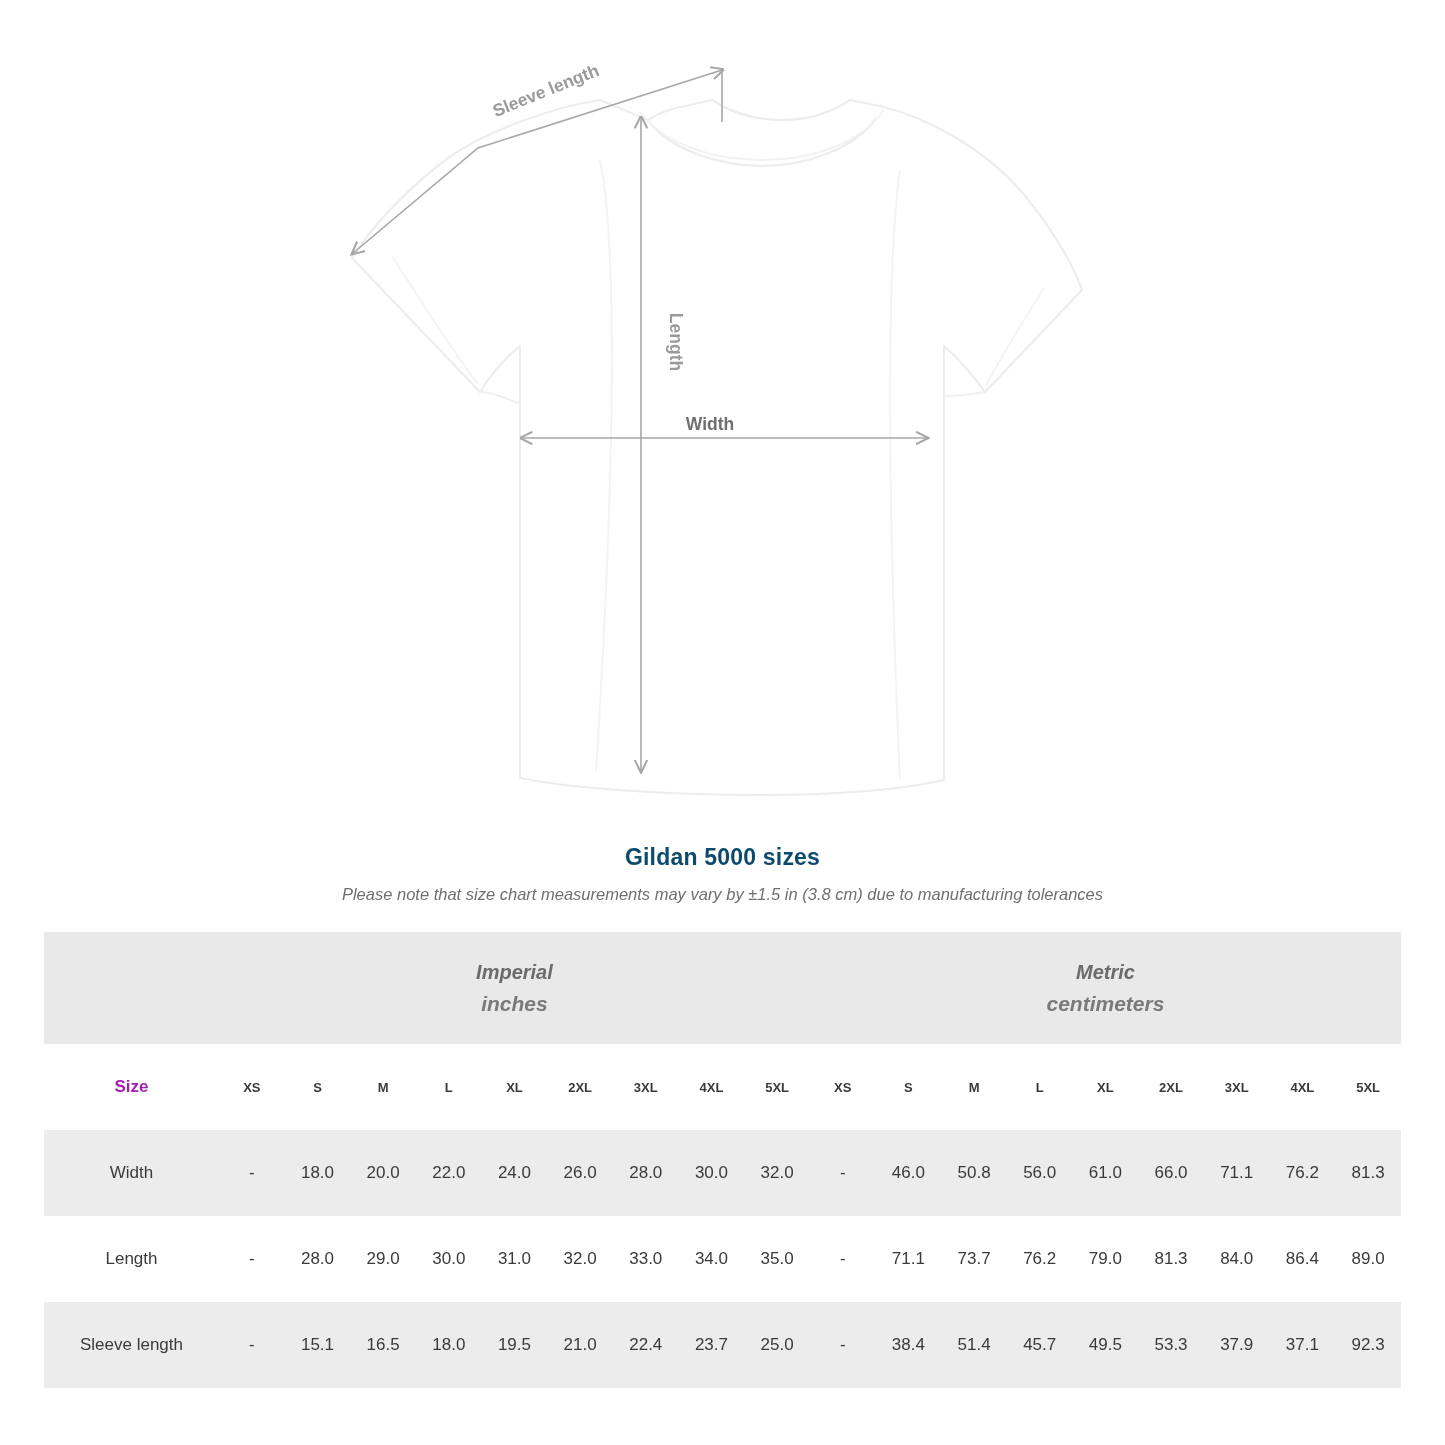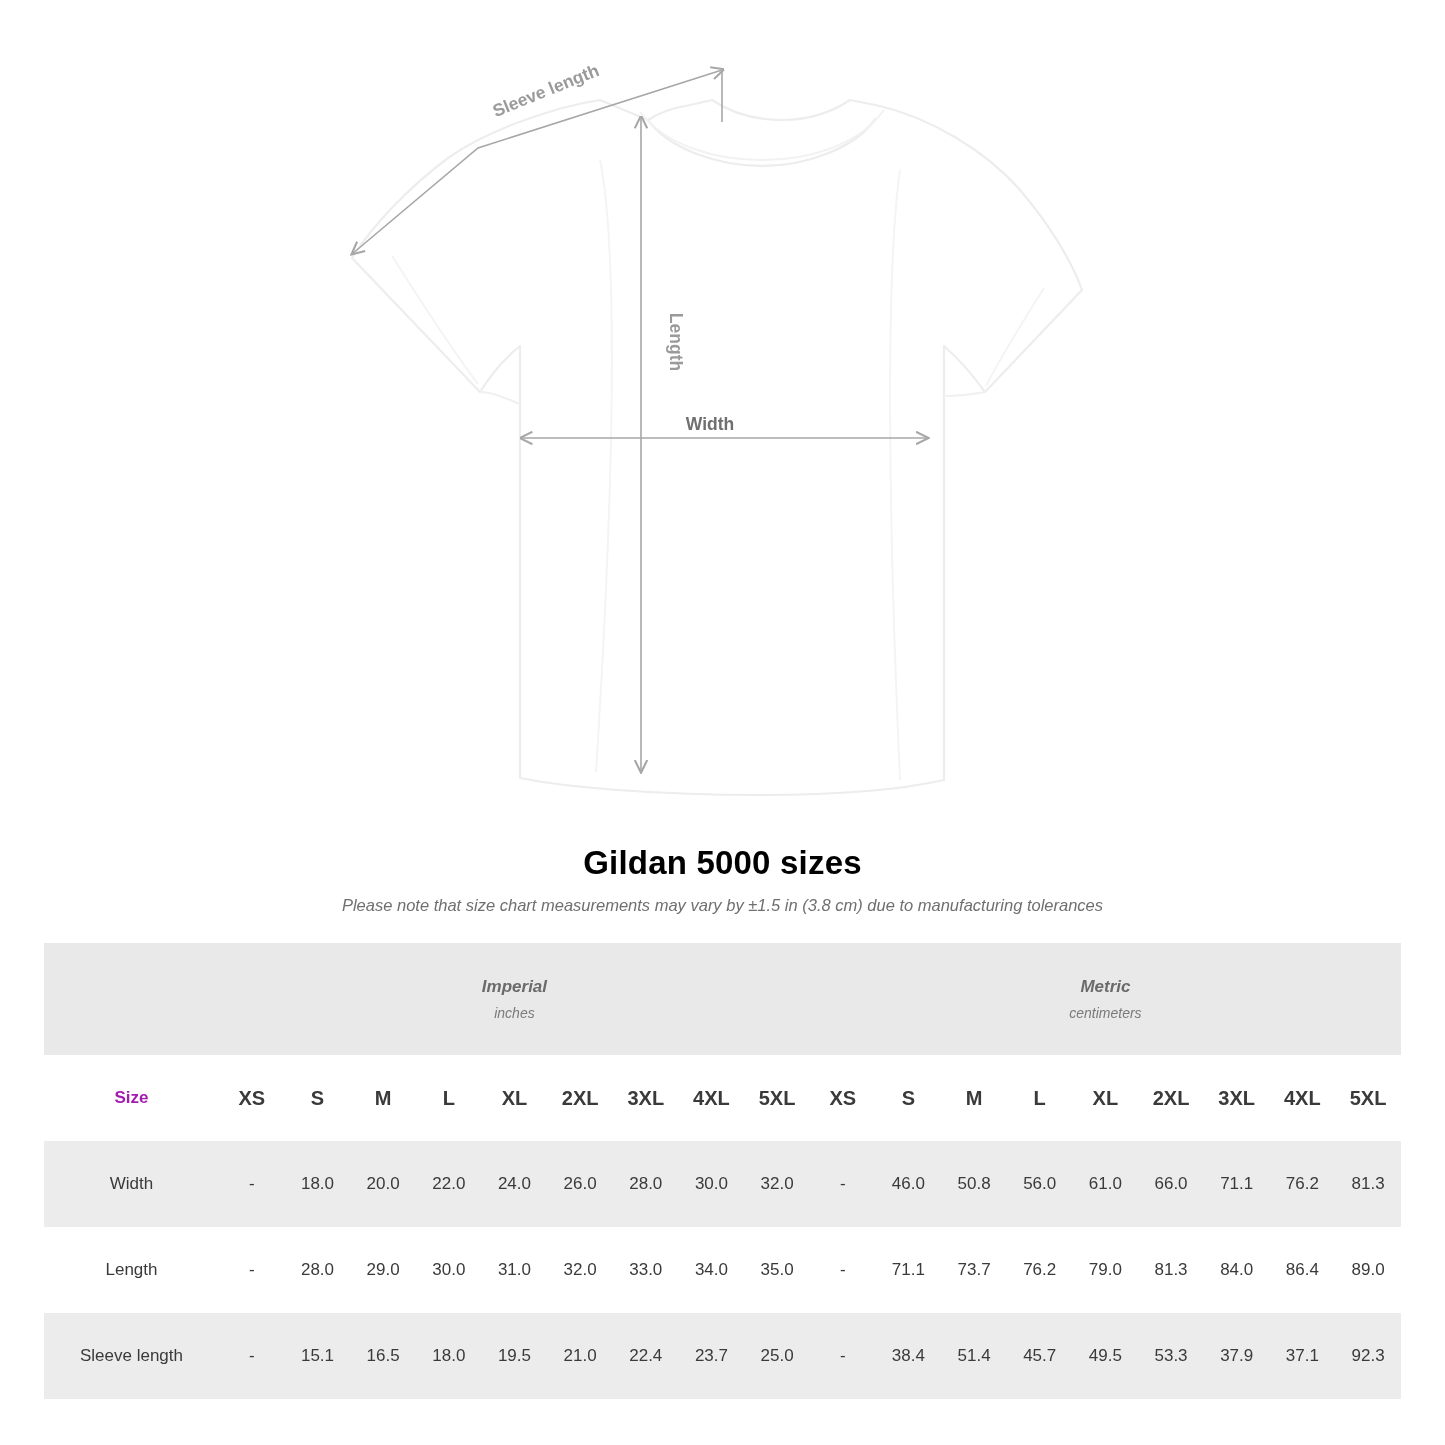--- a/index.html
+++ b/index.html
@@ -31,23 +31,23 @@
     left: 0;
     top: 0;
   }
 
   
   .title-block {
     text-align: center;
     margin-top: 14px;
   }
   .chart-title {
-    font-size: 33px;
-    font-weight: bold;
-    color: #000000;
+    font-size: 23px;
+    font-weight: bold;
+    color: #0c4a6e;
     letter-spacing: 0.2px;
   }
   .chart-note {
     font-size: 16.5px;
     font-style: italic;
     color: #6f6f6f;
     margin-top: 14px;
   }
 
   
@@ -67,37 +67,38 @@
     border: none;
   }
 
   
   .unit-row td {
     background: #e9e9e9;
     height: 112px;
     padding: 0;
   }
   .unit-name {
-    font-size: 17px;
+    font-size: 20px;
     font-style: italic;
     font-weight: bold;
     color: #6b6b6b;
     text-align: center;
   }
   .unit-sub {
-    font-size: 14px;
+    font-size: 21px;
     font-style: italic;
     color: #7a7a7a;
     margin-top: 8px;
+    font-weight: bold;
   }
 
   
   .size-row td {
     height: 84px;
-    font-size: 20px;
+    font-size: 13px;
     color: #3a3a3a;
     background: #ffffff;
   }
   .size-row td.rowlabel {
     font-weight: bold;
     font-size: 17px;
   }
   .size-row td.sizecell {
     font-weight: bold;
   }

